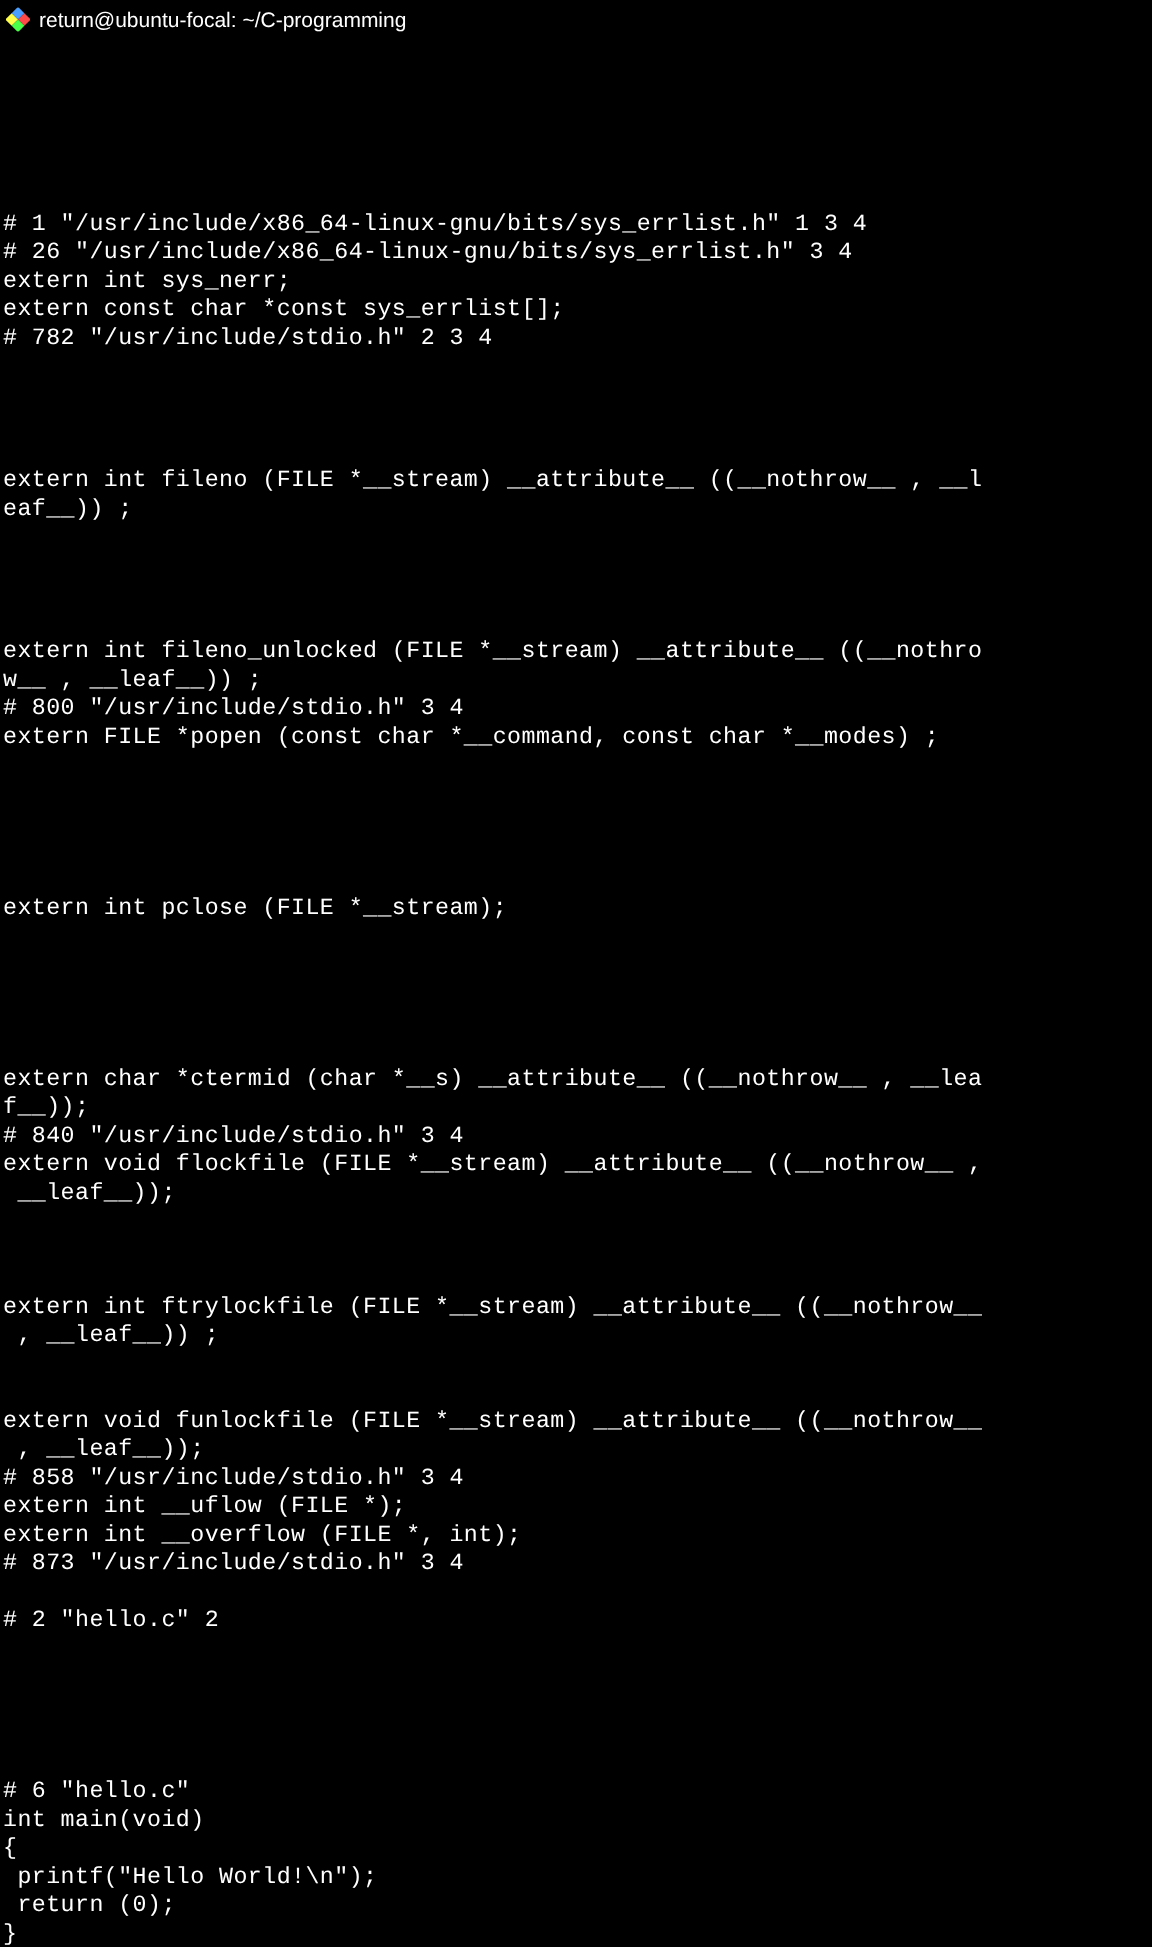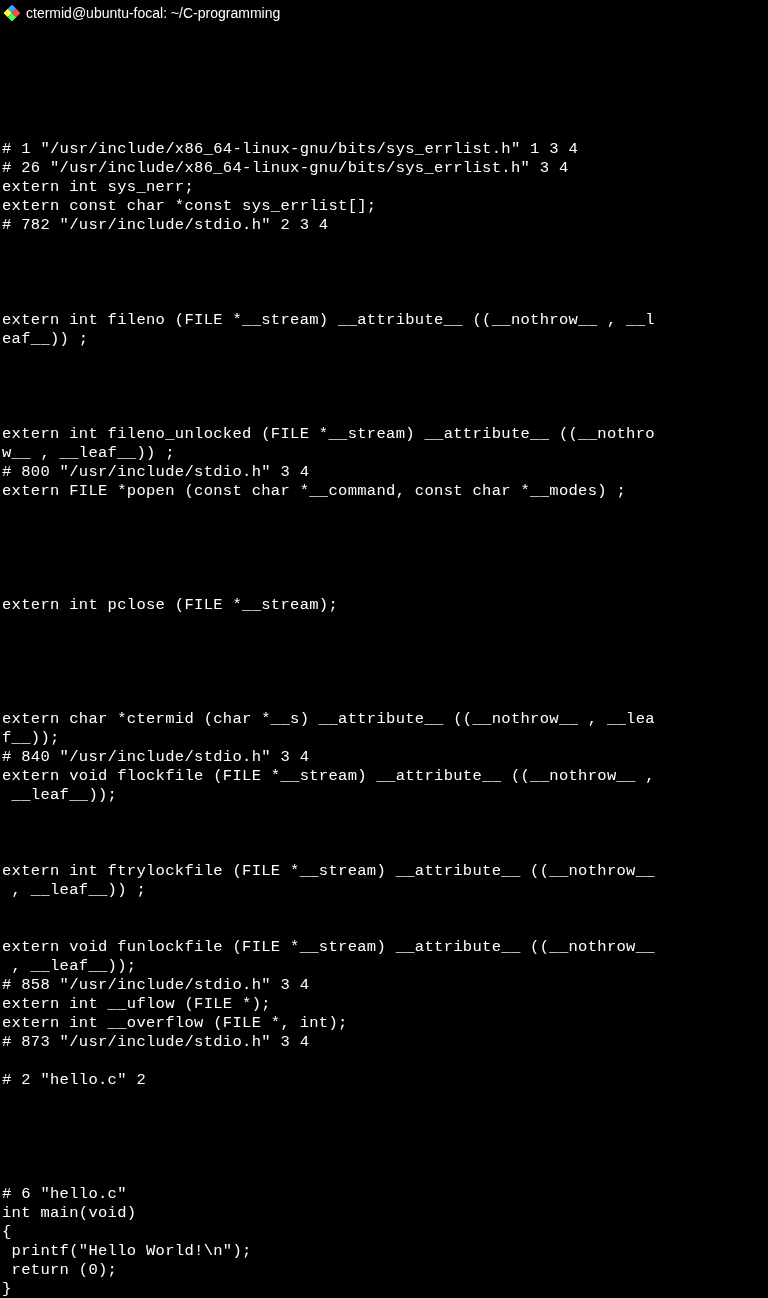--- a/index.html
+++ b/index.html
@@ -54,21 +54,21 @@
 
 <div class="titlebar">
   <span class="titlebar-icon">
     <svg width="16" height="16" viewBox="0 0 16 16">
       <rect x="2" y="2" width="6" height="6" fill="#4a9eff" transform="rotate(45 8 8)"></rect>
       <rect x="8" y="2" width="6" height="6" fill="#ff4a4a" transform="rotate(45 8 8)"></rect>
       <rect x="2" y="8" width="6" height="6" fill="#ffff4a" transform="rotate(45 8 8)"></rect>
       <rect x="8" y="8" width="6" height="6" fill="#4aff4a" transform="rotate(45 8 8)"></rect>
     </svg>
   </span>
-  <span class="titlebar-text">ctermid@ubuntu-focal: ~/C-programming</span>
+  <span class="titlebar-text">return@ubuntu-focal: ~/C-programming</span>
 </div>
 
 <div class="terminal">
   <div class="terminal-content" id="terminal-output">
 
 
 
 # 1 "/usr/include/x86_64-linux-gnu/bits/sys_errlist.h" 1 3 4
 # 26 "/usr/include/x86_64-linux-gnu/bits/sys_errlist.h" 3 4
 extern int sys_nerr;

